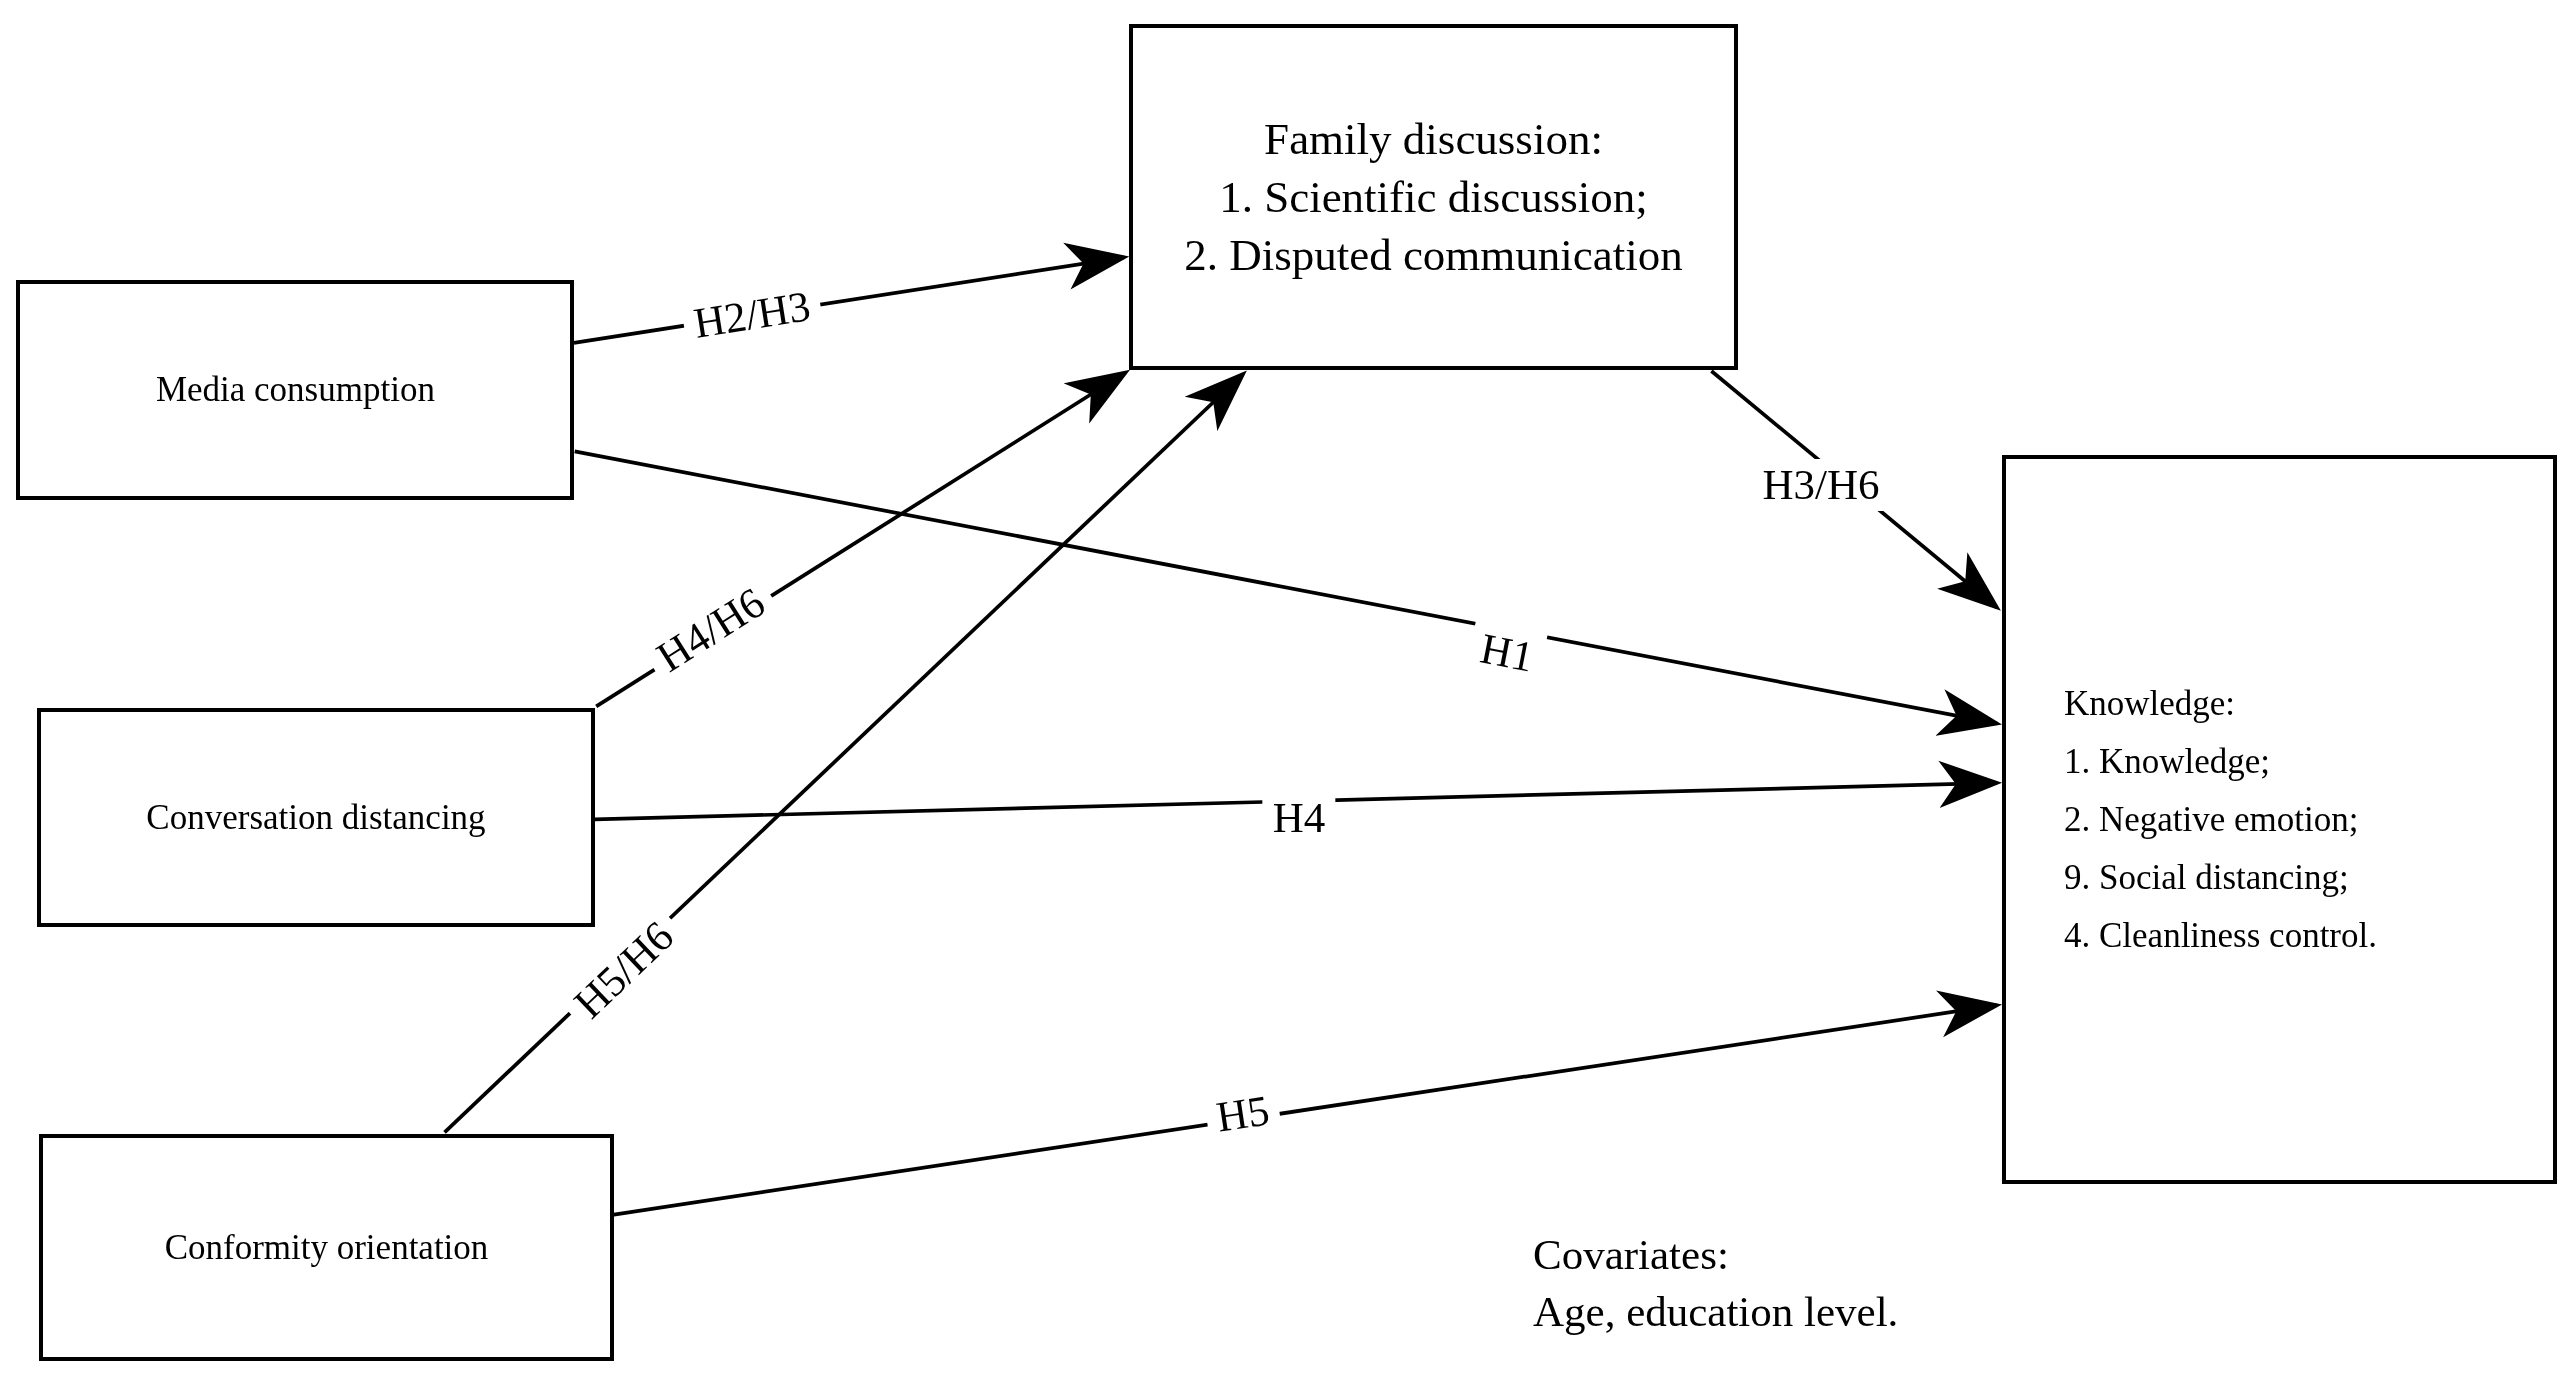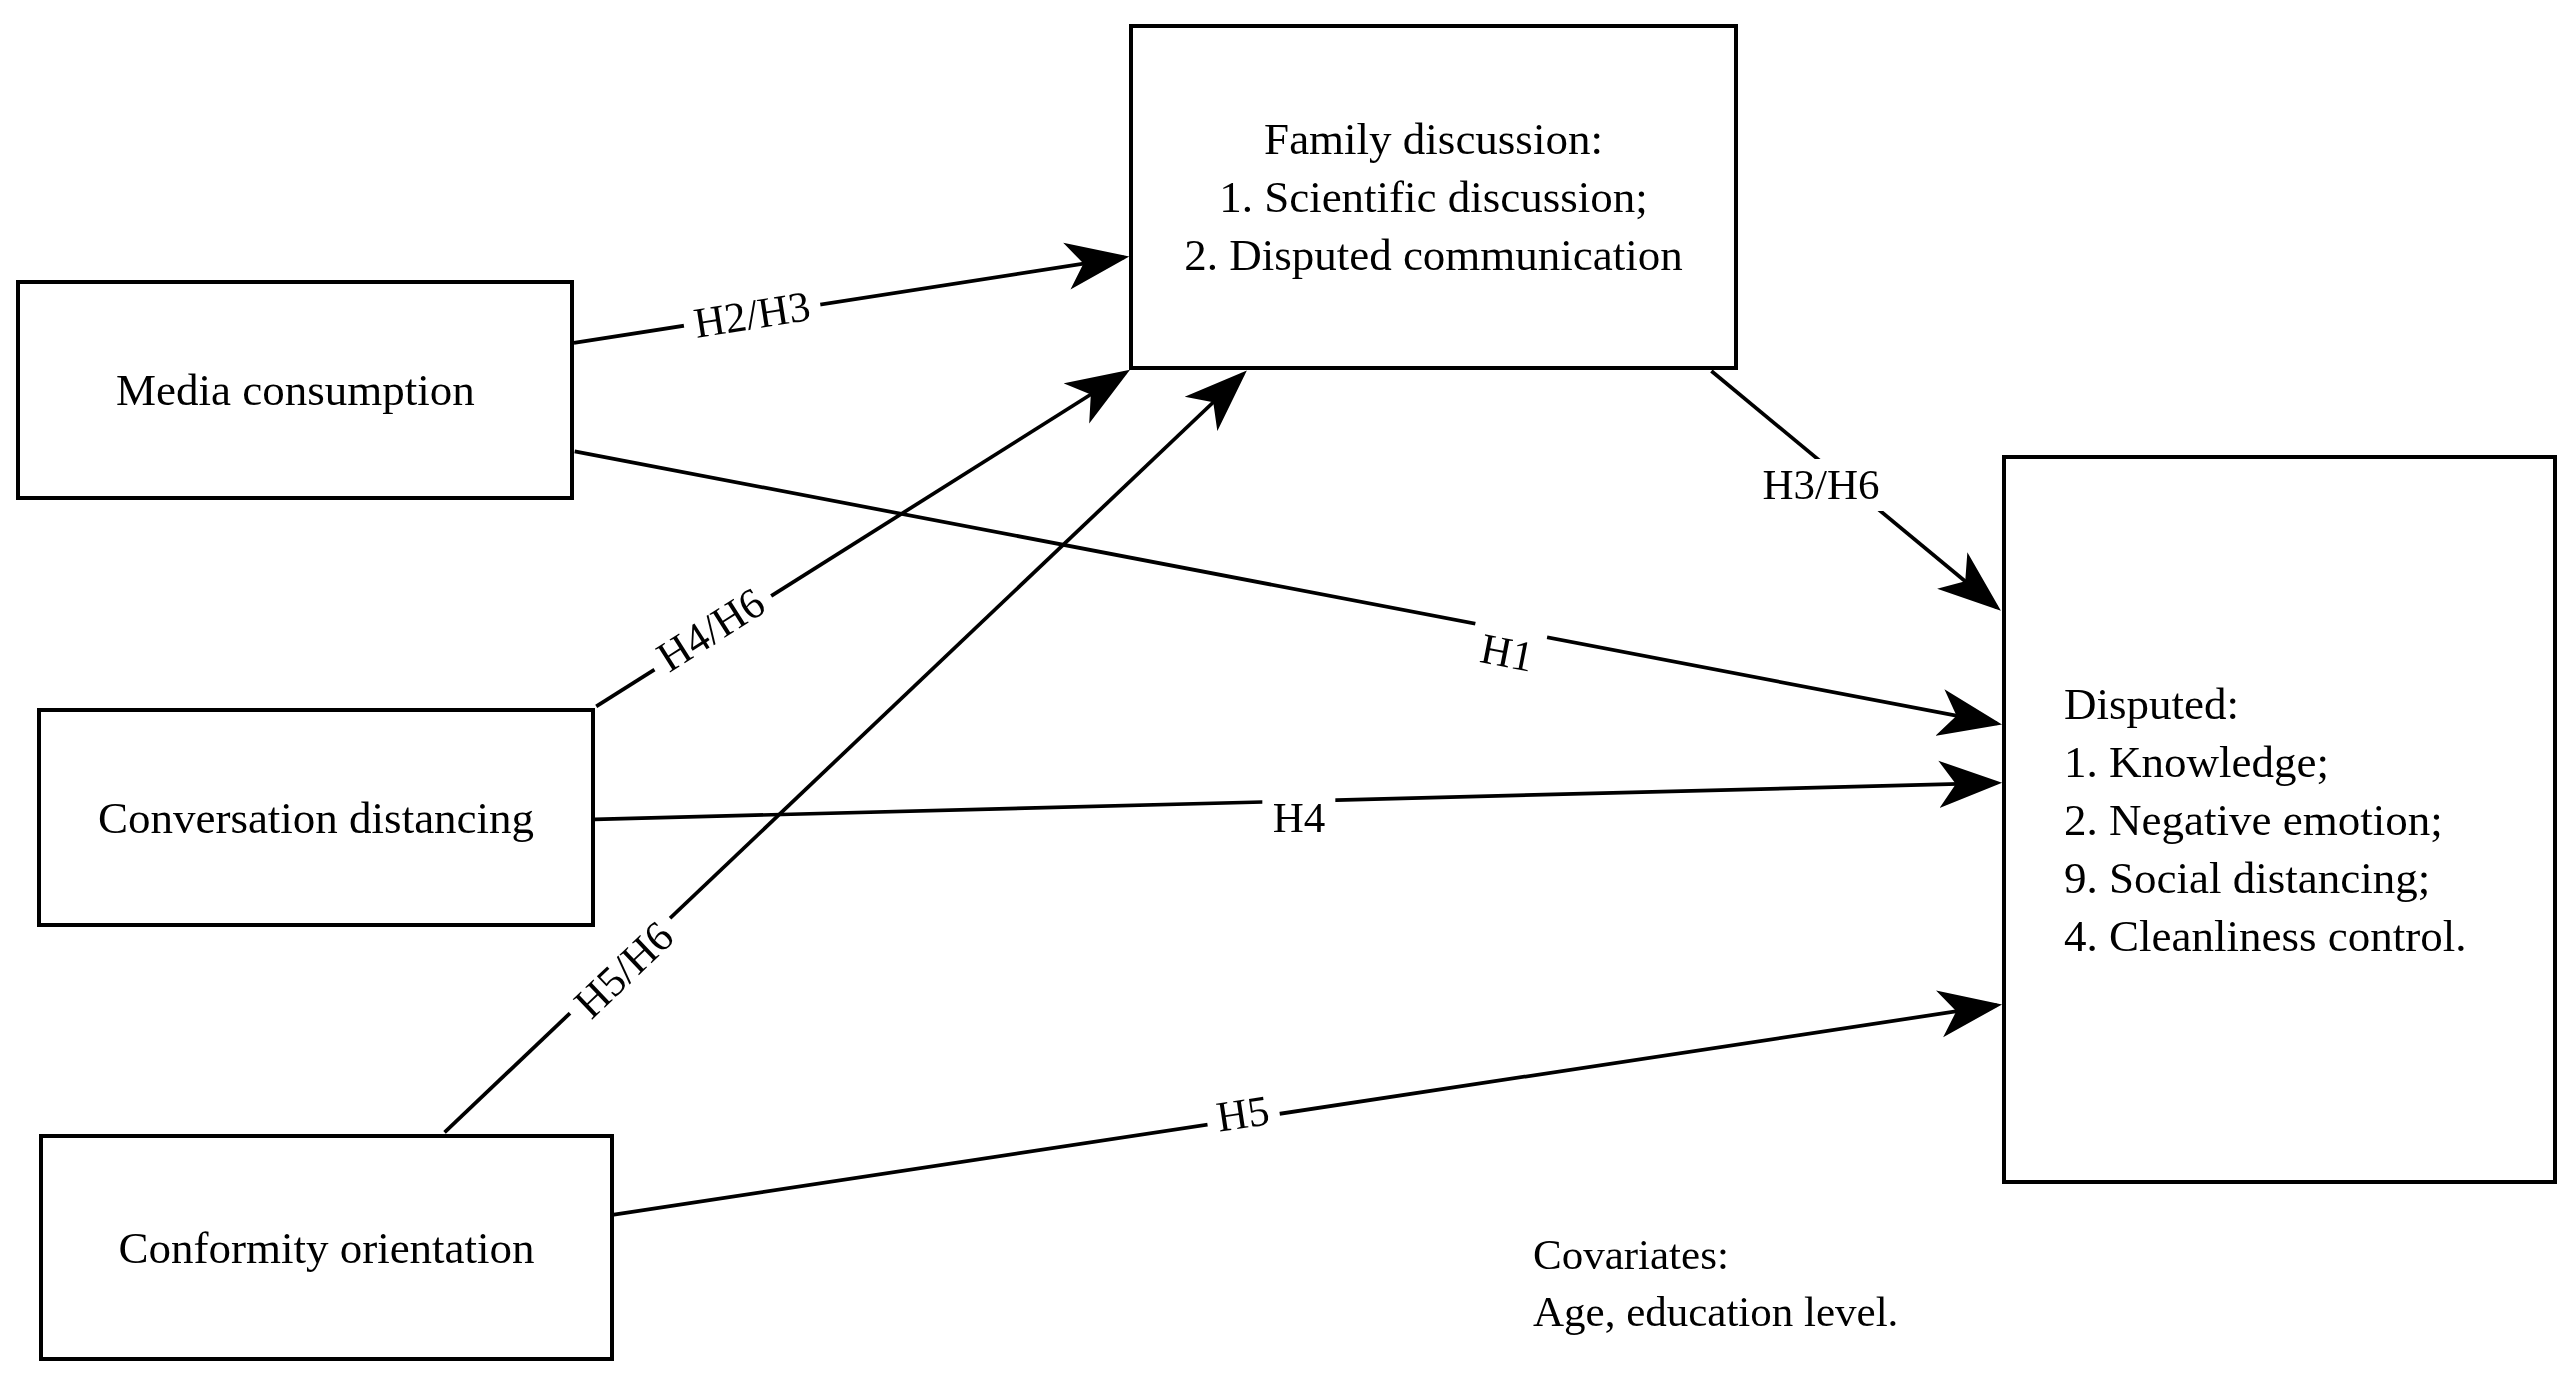--- a/index.html
+++ b/index.html
@@ -27,21 +27,21 @@
     stroke-width: 5;
   }
   .node {
     position: absolute;
     background: #ffffff;
     border: 4.5px solid #000000;
     box-sizing: border-box;
     display: flex;
     align-items: center;
     justify-content: center;
-    font-size: 45px;
+    font-size: 35px;
     line-height: 58px;
     text-align: center;
   }
   .node.multiline {
     flex-direction: column;
     justify-content: center;
   }
   .node.left-align {
     align-items: flex-start;
     flex-direction: column;
@@ -118,21 +118,21 @@
     <span class="node-line">Conformity orientation</span>
   </div>
 
   <div class="node multiline" id="node-family">
     <span class="node-line">Family discussion:</span>
     <span class="node-line">1. Scientific discussion;</span>
     <span class="node-line">2. Disputed communication</span>
   </div>
 
   <div class="node left-align" id="node-outcomes">
-    <span class="node-line">Disputed:</span>
+    <span class="node-line">Knowledge:</span>
     <span class="node-line">1. Knowledge;</span>
     <span class="node-line">2. Negative emotion;</span>
     <span class="node-line">9. Social distancing;</span>
     <span class="node-line">4. Cleanliness control.</span>
   </div>
 
   <div class="edge-label" id="label-h2h3">H2/H3</div>
   <div class="edge-label" id="label-h4h6">H4/H6</div>
   <div class="edge-label" id="label-h5h6">H5/H6</div>
   <div class="edge-label" id="label-h3h6">H3/H6</div>

